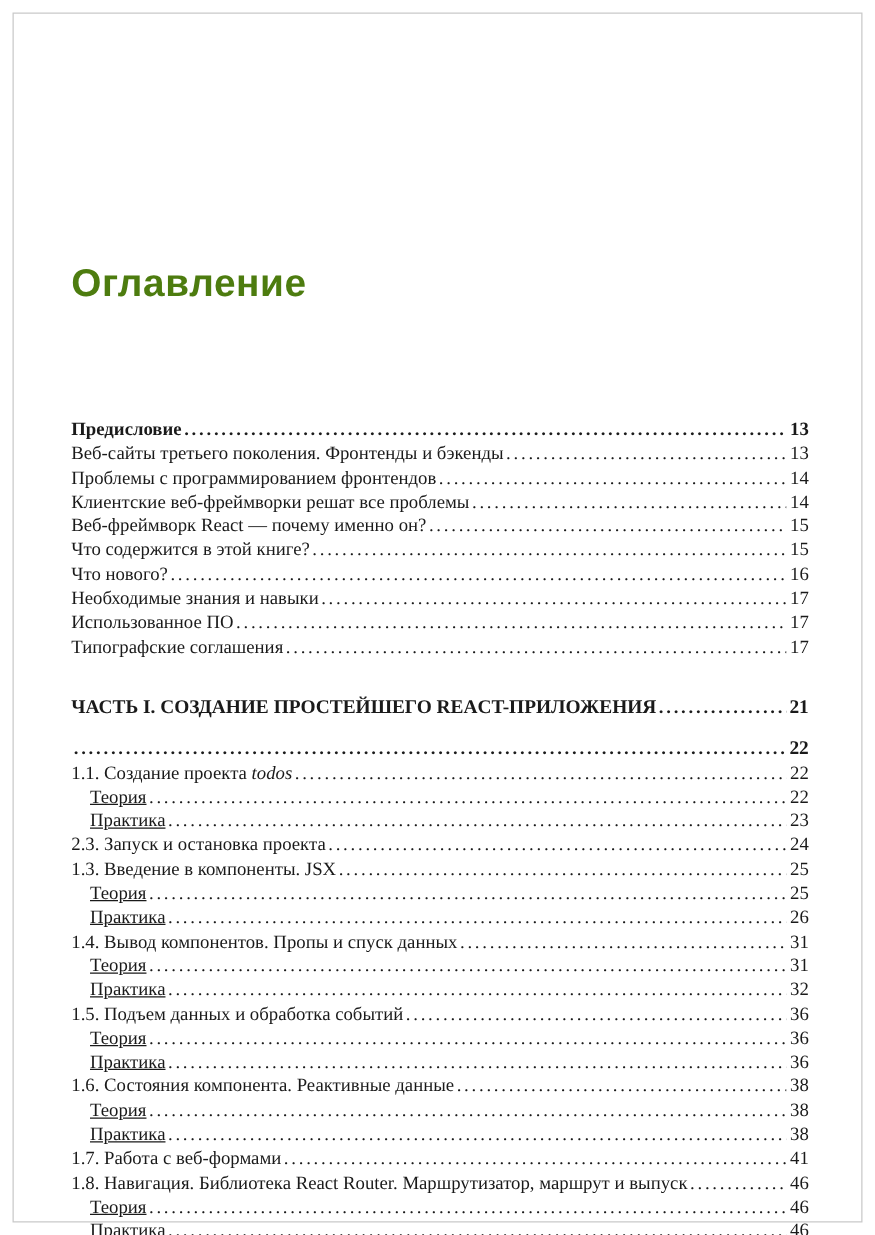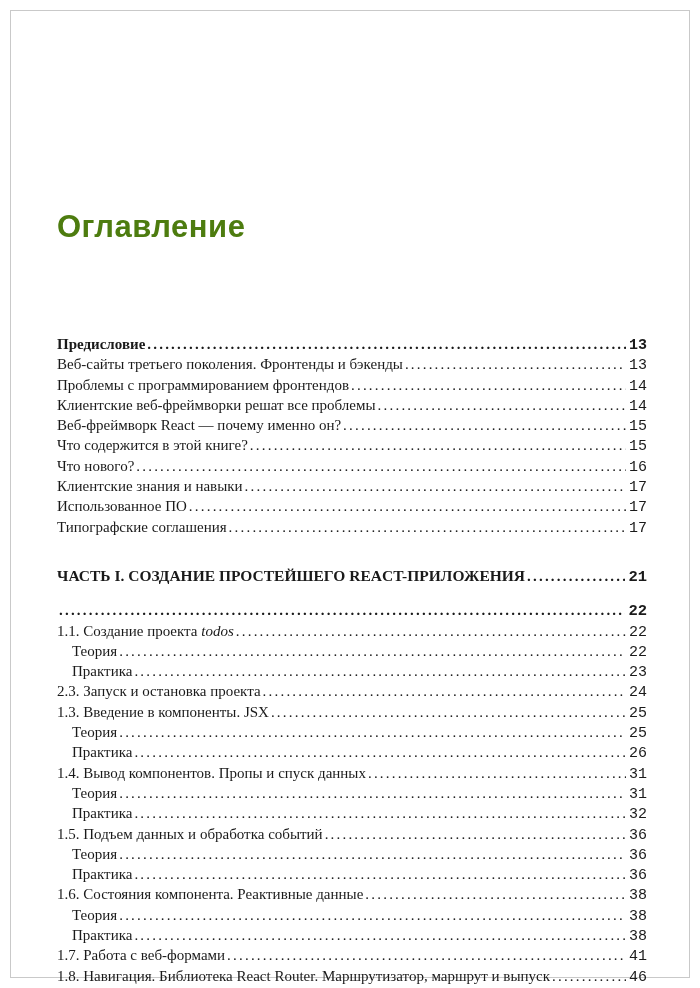--- a/index.html
+++ b/index.html
@@ -60,38 +60,38 @@
     min-width: 10px;
   }
   .leader::after {
     content: "...................................................................................................................................................................................................................";
     letter-spacing: 2.2px;
     font-size: 15px;
   }
   .toc-page {
     flex: 0 0 auto;
     text-align: right;
-    font-family: Liberation Mono, monospace;
   }
   
   .row-heading {
     font-weight: bold;
   }
   .row-part {
     font-weight: bold;
     margin-top: 28px;
     font-size: 15.5px;
   }
   .row-chapter {
     font-weight: bold;
     margin-top: 13px;
     font-size: 15.5px;
   }
   .row-sub .toc-label {
     padding-left: 15px;
+    text-decoration: underline;
   }
 </style>
 </head>
 <body>
 
 <div class="page">
   <div class="page-title">Оглавление</div>
 
   <div class="toc" id="toc-list">
   <div class="toc-row row-heading">
@@ -130,21 +130,21 @@
     <span class="toc-page">15</span>
   </div>
 
   <div class="toc-row row-item">
     <span class="toc-label">Что нового?</span>
     <span class="leader"></span>
     <span class="toc-page">16</span>
   </div>
 
   <div class="toc-row row-item">
-    <span class="toc-label">Клиентские знания и навыки</span>
+    <span class="toc-label">Необходимые знания и навыки</span>
     <span class="leader"></span>
     <span class="toc-page">17</span>
   </div>
 
   <div class="toc-row row-item">
     <span class="toc-label">Использованное ПО</span>
     <span class="leader"></span>
     <span class="toc-page">17</span>
   </div>
 

